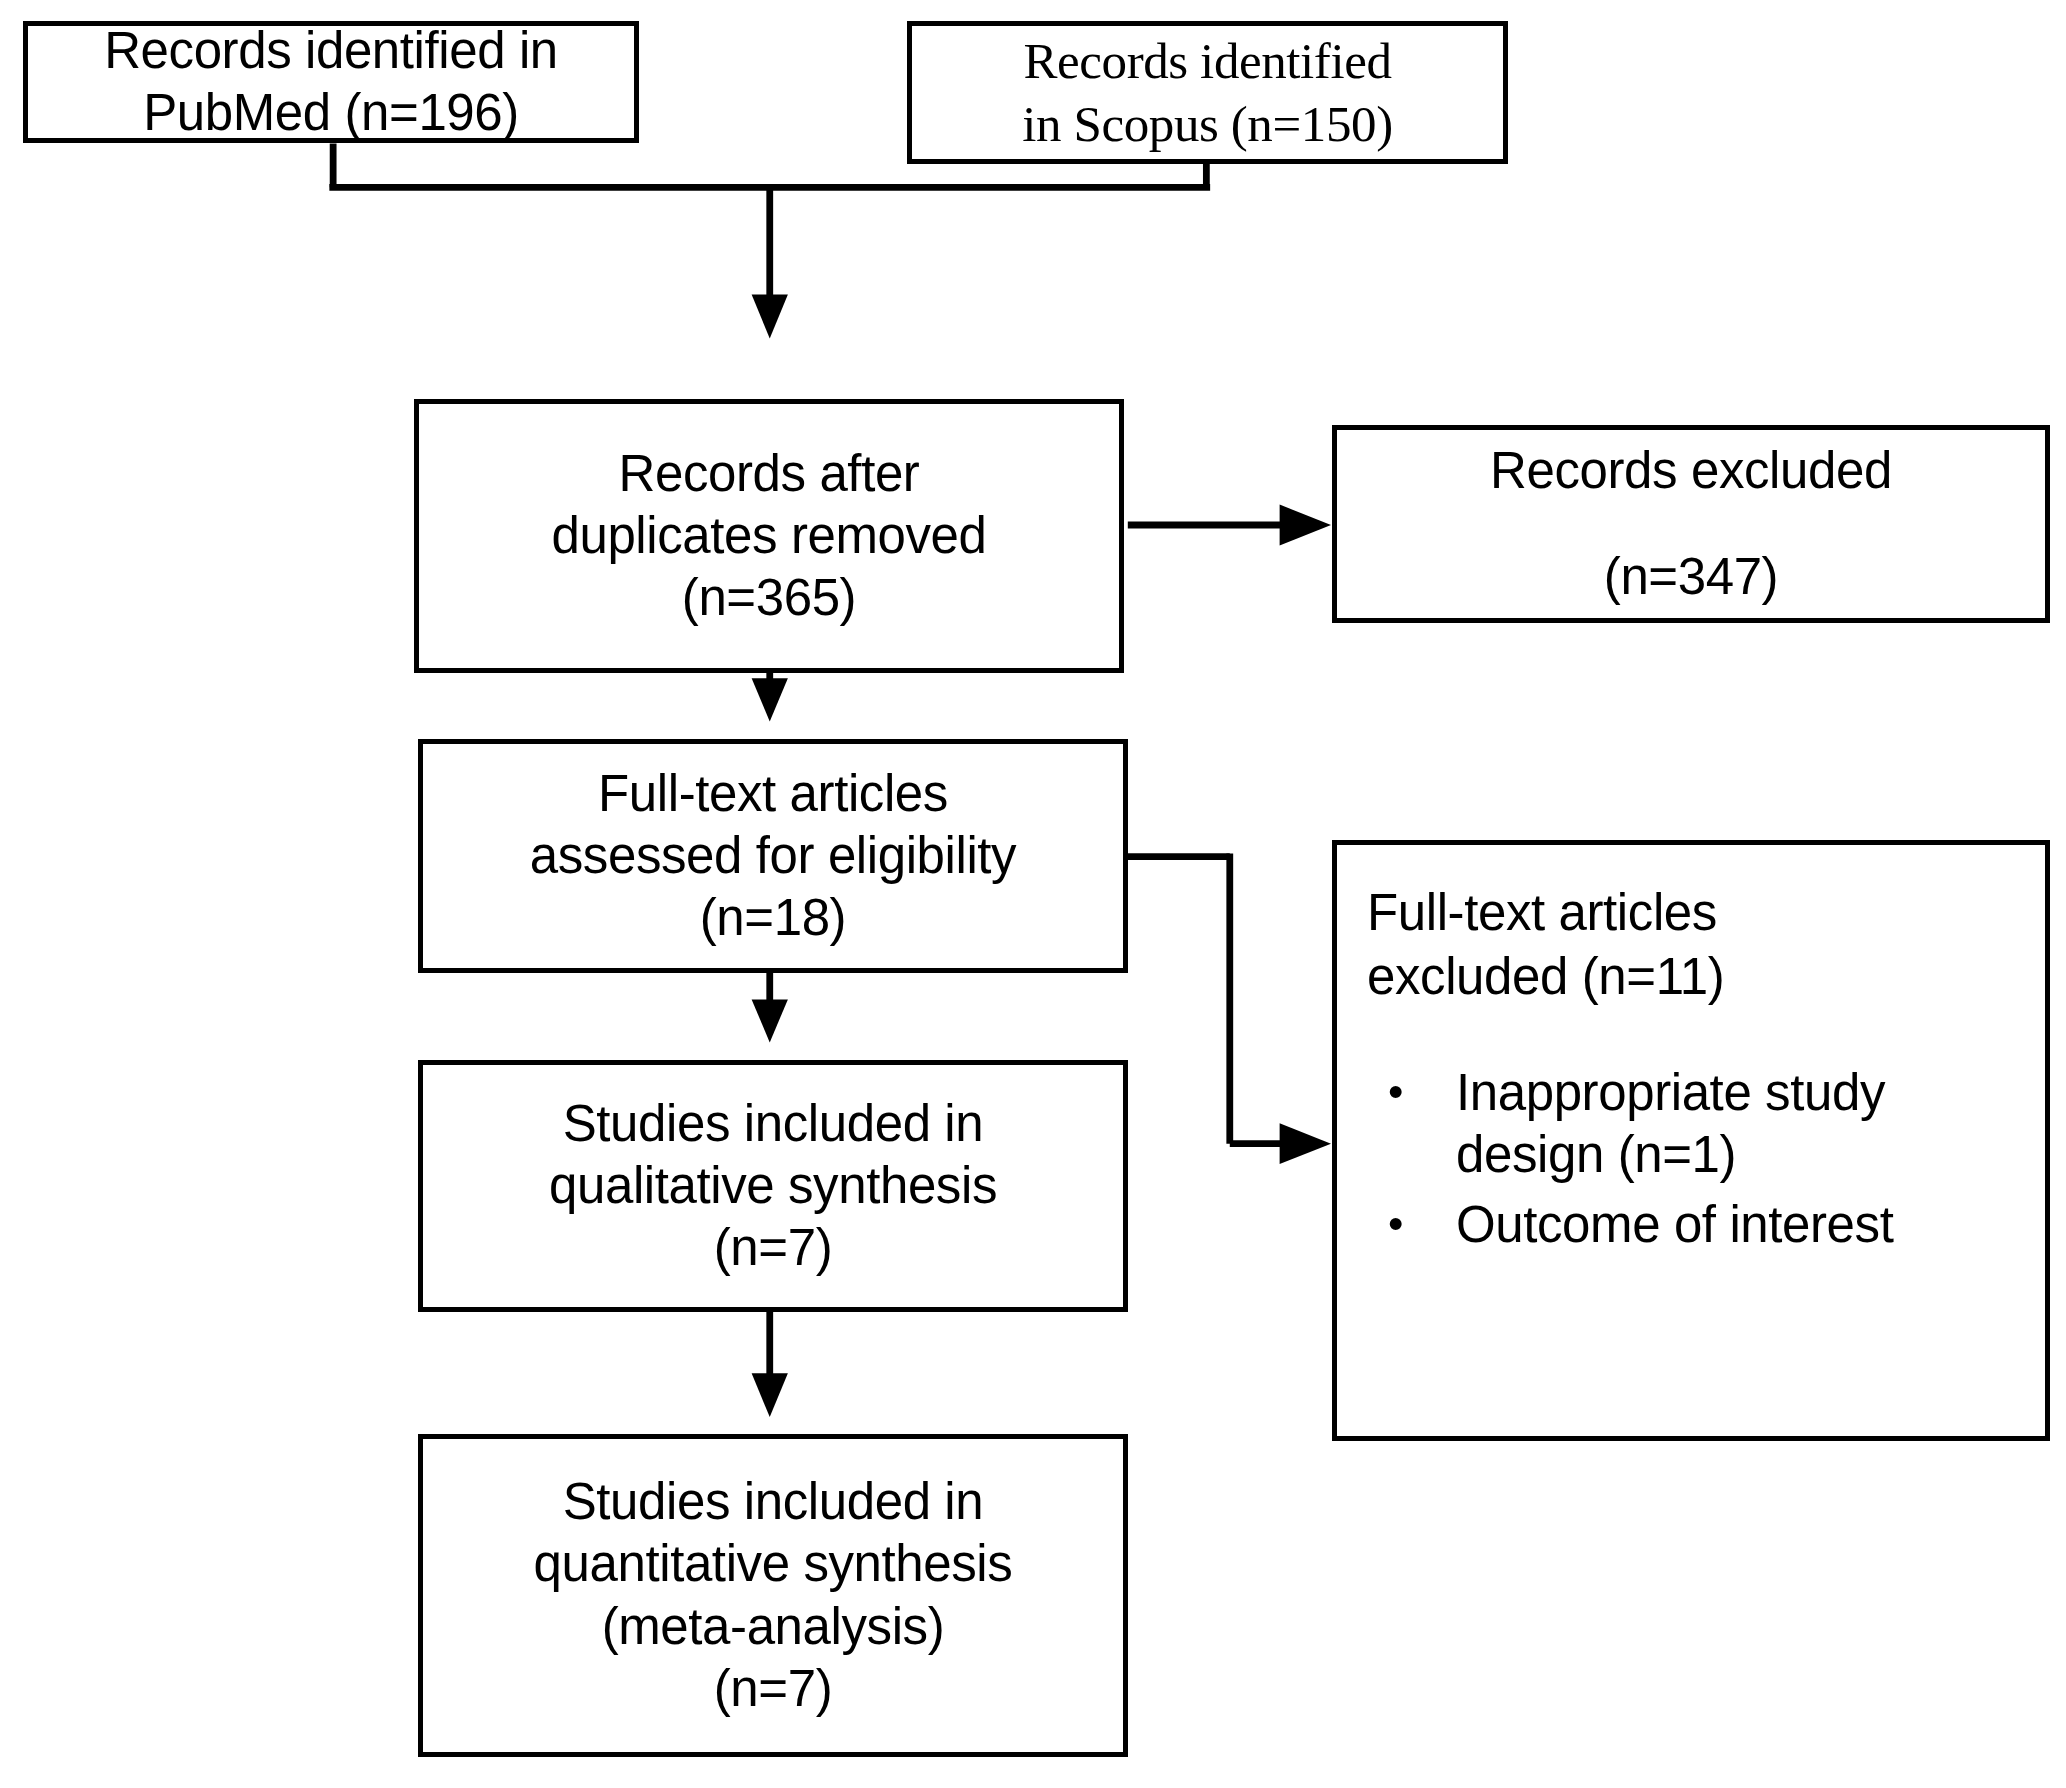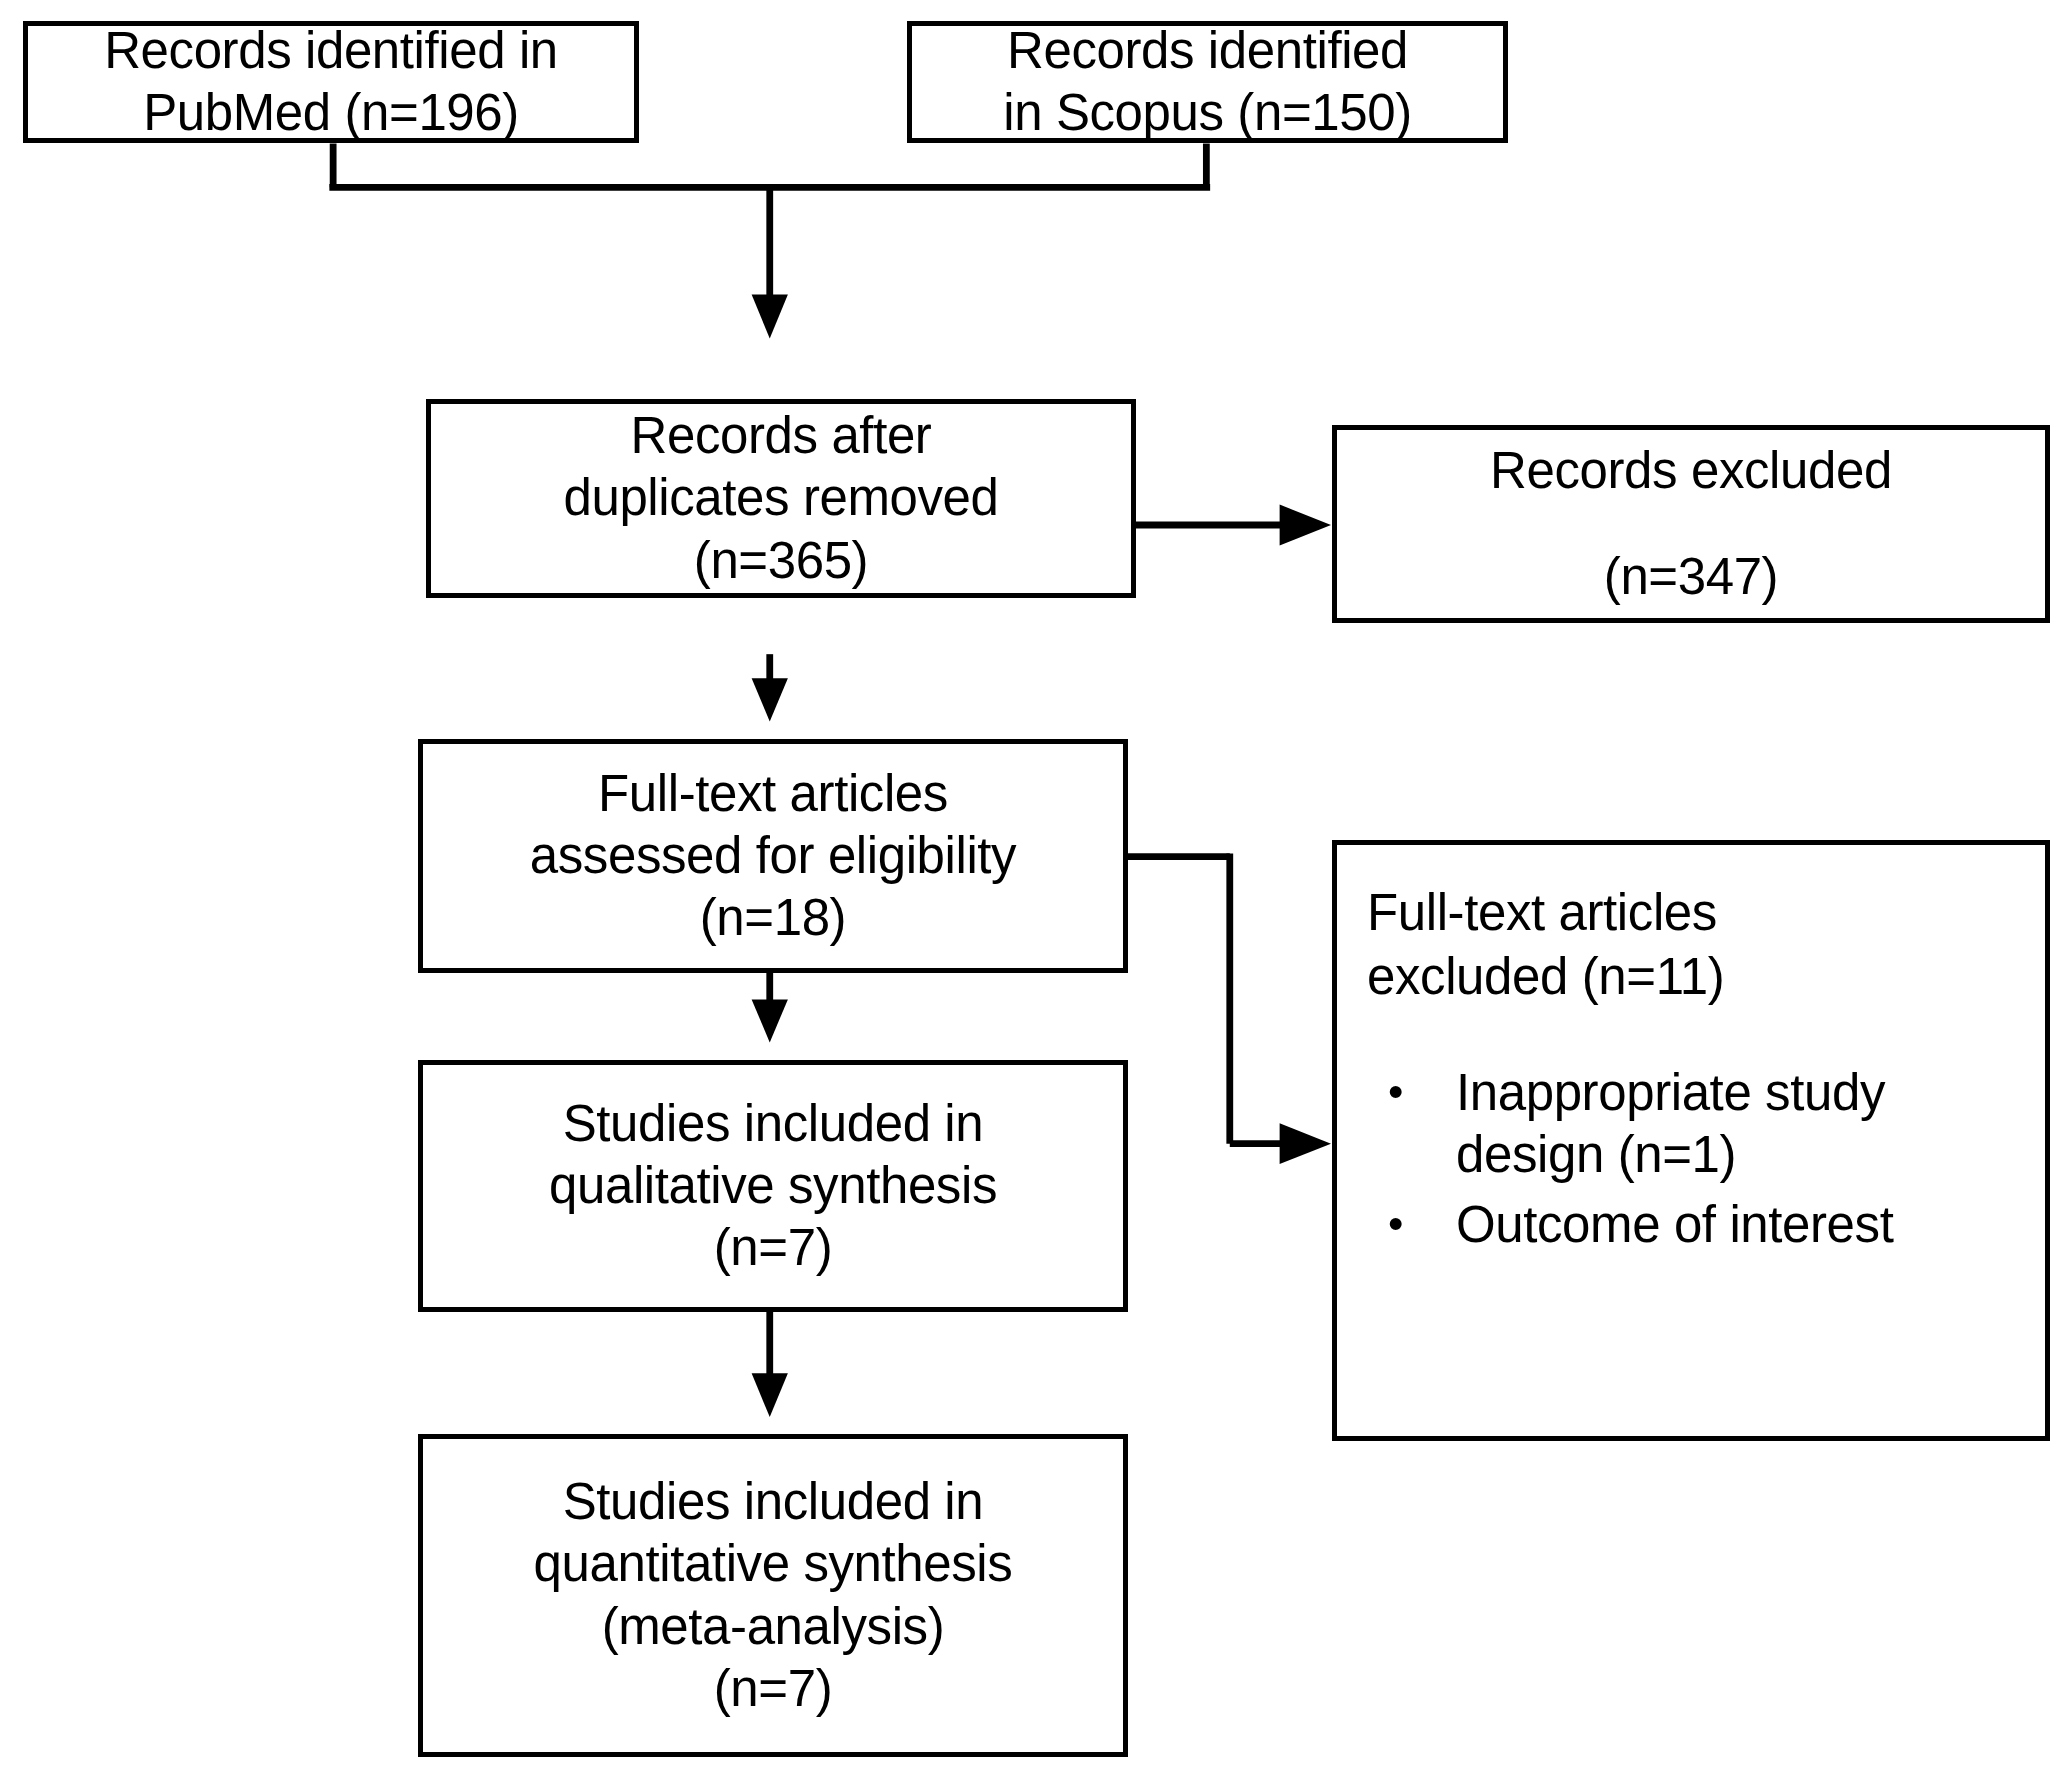--- a/index.html
+++ b/index.html
@@ -39,22 +39,22 @@
     line-height: 1.22;
     letter-spacing: -0.4px;
     z-index: 2;
   }
   .flow-box .line {
     display: block;
     white-space: nowrap;
   }
   
   #box-pubmed      { left: 23px;   top: 21px;   width: 616px;  height: 122px; }
-  #box-scopus      { left: 907px; top: 21px;   width: 601px;  height: 122px; }
-  #box-dedup       { left: 426px;  top: 399px;  width: 710px;  height: 199px; }
+  #box-scopus      { left: 907px; top: 21px;   width: 601px;  height: 143px; font-family: Liberation Serif, serif; }
+  #box-dedup       { left: 414px;  top: 399px;  width: 710px;  height: 274px; }
   #box-excluded    { left: 1332px; top: 425px;  width: 718px;  height: 198px; gap: 44px; }
   #box-eligibility { left: 418px;  top: 739px;  width: 710px;  height: 234px; }
   #box-qualitative { left: 418px;  top: 1060px; width: 710px;  height: 252px; }
   #box-quantitative{ left: 418px;  top: 1434px; width: 710px;  height: 323px; }
   #box-fulltext-excluded {
     left: 1332px; top: 840px; width: 718px; height: 601px;
     display: block;
     padding: 36px 30px 23px 30px;
     text-align: left;
   }

